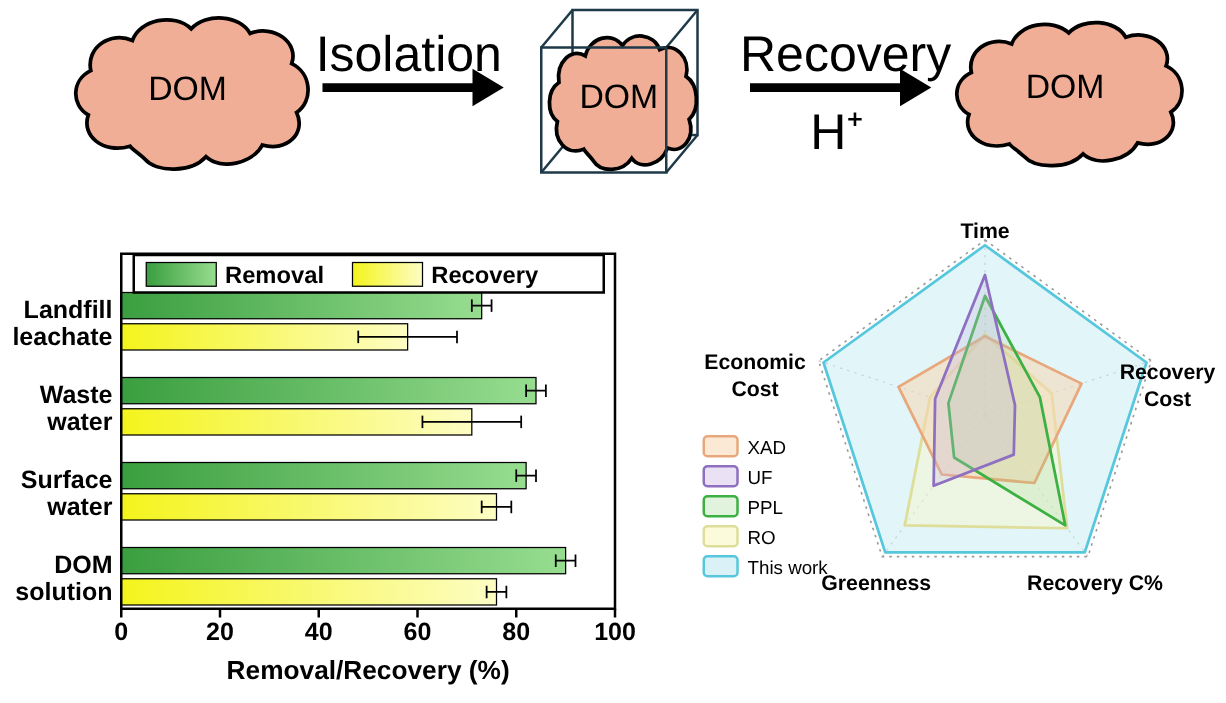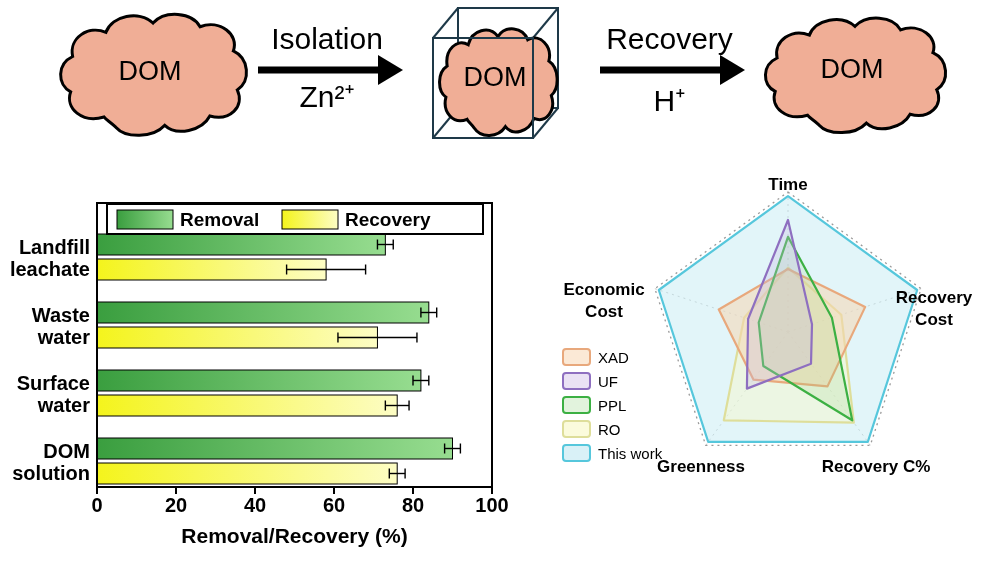--- a/index.html
+++ b/index.html
@@ -1,19 +1,19 @@
 <!DOCTYPE html>
 <html><head>
 <meta charset="utf-8">
 <style>
   html,body{margin:0;padding:0;background:#fff;}
   .canvas{position:relative;width:981px;height:562px;background:#ffffff;overflow:hidden;
           font-family:"Liberation Sans",sans-serif;}
   .layer{position:absolute;left:0;top:0;width:981px;height:562px;}
-  .scheme-label{position:absolute;text-align:center;font-size:30px;color:#000;line-height:1.1;}
+  .scheme-label{position:absolute;text-align:center;font-size:40px;color:#000;line-height:1.1;}
   .dom-label{position:absolute;width:100px;text-align:center;font-size:27px;color:#000;}
 </style>
 </head>
 <body>
 
 <div class="canvas">
 
   <svg class="layer" viewBox="0 0 981 562">
 
     <g stroke="#1e3948" stroke-width="2" fill="none">
@@ -143,17 +143,16 @@
       <text x="598" y="435" font-family="&quot;Liberation Sans&quot;,sans-serif" fill="#000" font-size="15">RO</text>
       <rect x="563" y="445" width="27" height="16" rx="3" fill="#d9f1f7" stroke="#56c7dc" stroke-width="2"></rect>
       <text x="598" y="459" font-family="&quot;Liberation Sans&quot;,sans-serif" fill="#000" font-size="15">This work</text>
     </svg>
 
   <div class="dom-label" style="left:100px;top:56px;">DOM</div>
   <div class="dom-label" style="left:445px;top:62px;">DOM</div>
   <div class="dom-label" style="left:802px;top:54px;">DOM</div>
 
   <div class="scheme-label" style="left:252px;top:22px;width:150px;">Isolation</div>
-  <div class="scheme-label" style="left:252px;top:80px;width:150px;">Zn²⁺</div>
   <div class="scheme-label" style="left:592px;top:22px;width:155px;">Recovery</div>
   <div class="scheme-label" style="left:592px;top:84px;width:155px;">H⁺</div>
 
 </div>
 
 </body></html>

